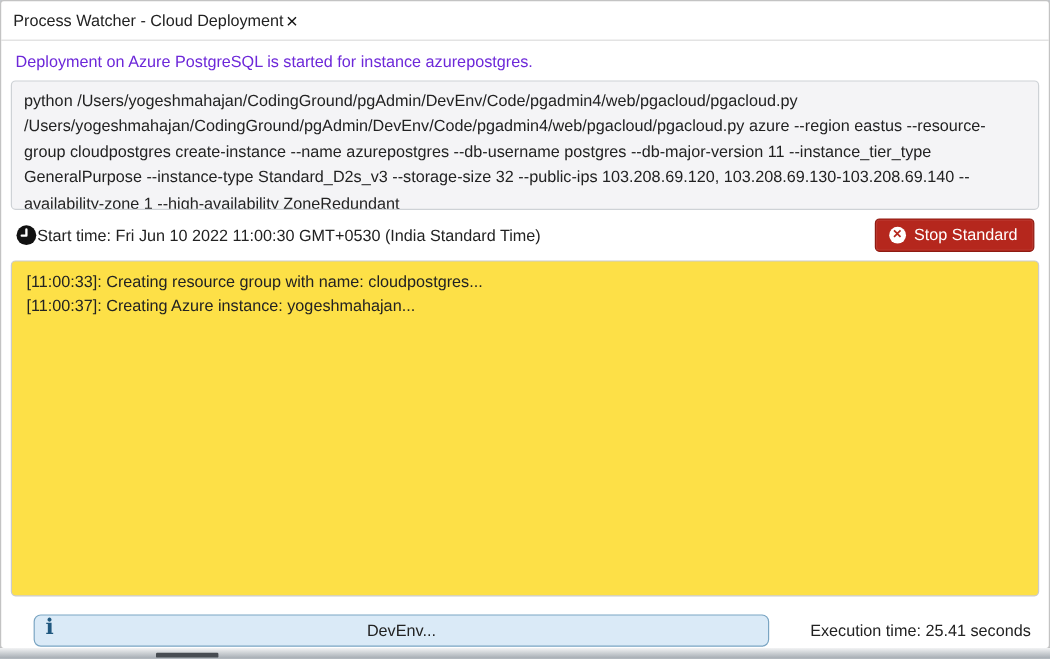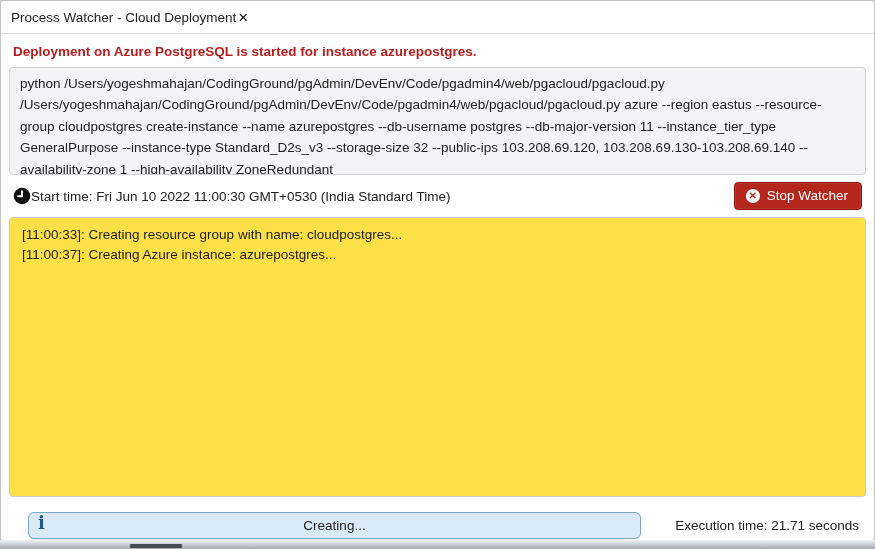--- a/index.html
+++ b/index.html
@@ -40,21 +40,21 @@
   .dialog-title { font-size: 13.5px; color: #222; }
   .close-btn {
     background: none; border: none; cursor: pointer;
     font-size: 17px; line-height: 17px; color: #111; padding: 0 2px;
   }
 
   .dialog-body { padding: 0 8px; }
 
   .message {
     margin: 10px 4px 8px 4px;
-    font-size: 13.5px; color: #b91c1c; font-weight: bold;
+    font-size: 13.5px; color: #6d28d9;
   }
 
   .command-box {
     background: #f4f4f6;
     border: 1px solid #ced2d6;
     border-radius: 4px;
     padding: 5px 10px;
     font-size: 13.5px; line-height: 21.4px; color: #222;
     height: 108px; overflow: hidden;
     overflow-wrap: break-word;
@@ -140,34 +140,34 @@
     <div class="status-row">
       <span class="clock-icon">
         <svg width="18" height="18" viewBox="0 0 24 24">
           <circle cx="12" cy="12" r="11" fill="#111"></circle>
           <path d="M12 5.6 V12.4 H6.8" stroke="#fff" stroke-width="2.6" fill="none" stroke-linecap="round" stroke-linejoin="round"></path>
         </svg>
       </span>
       <span class="start-time">Start time: Fri Jun 10 2022 11:00:30 GMT+0530 (India Standard Time)</span>
       <button class="stop-btn">
         <span class="stop-icon">✕</span>
-        <span>Stop Watcher</span>
+        <span>Stop Standard</span>
       </button>
     </div>
 
     <div class="log-area">
       <div class="log-line">[11:00:33]: Creating resource group with name: cloudpostgres...</div>
-      <div class="log-line">[11:00:37]: Creating Azure instance: azurepostgres...</div>
+      <div class="log-line">[11:00:37]: Creating Azure instance: yogeshmahajan...</div>
     </div>
 
     <div class="dialog-footer">
       <div class="running-box">
         <span class="info-icon">i</span>
-        <span>Creating...</span>
+        <span>DevEnv...</span>
       </div>
-      <span class="execution-time">Execution time: 21.71 seconds</span>
+      <span class="execution-time">Execution time: 25.41 seconds</span>
     </div>
 
   </div>
 </div>
 
 <div class="behind-strip"></div>
 <div class="behind-fragment"></div>
 
 </body></html>

